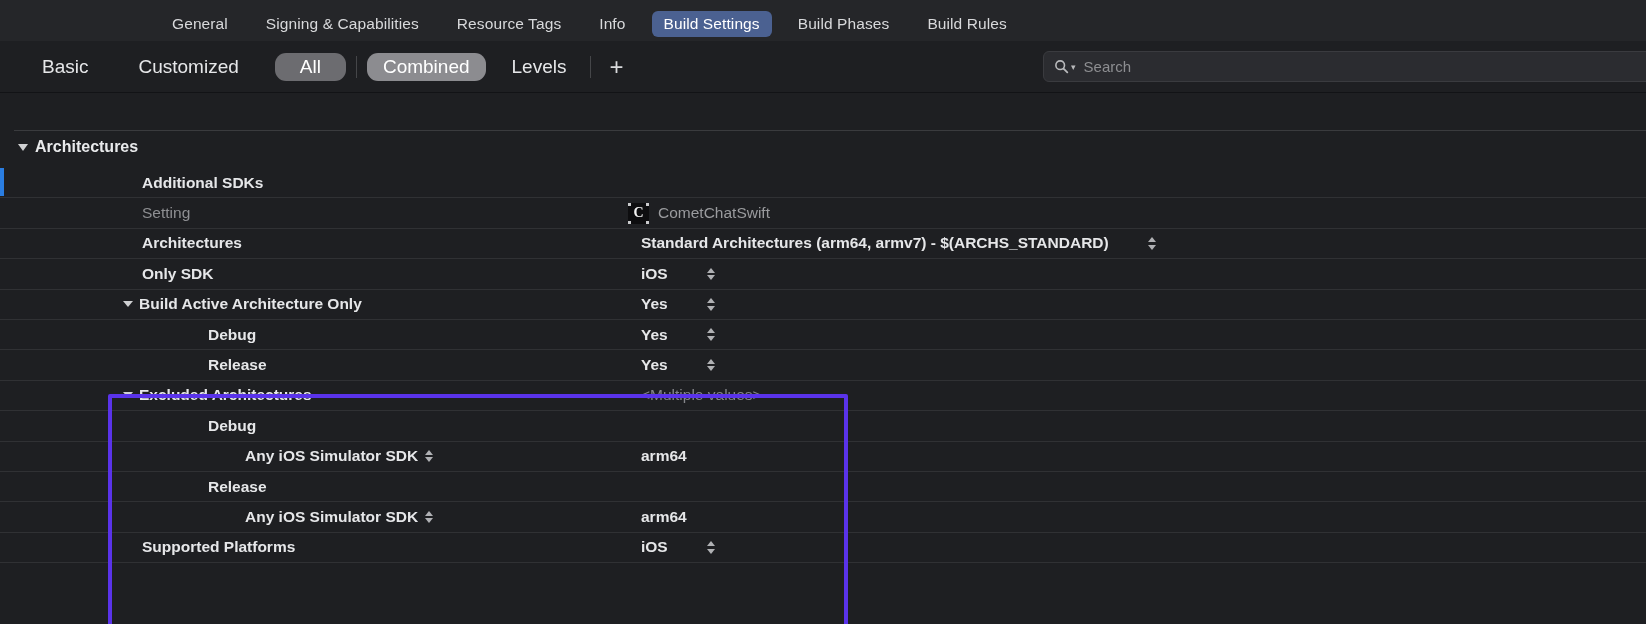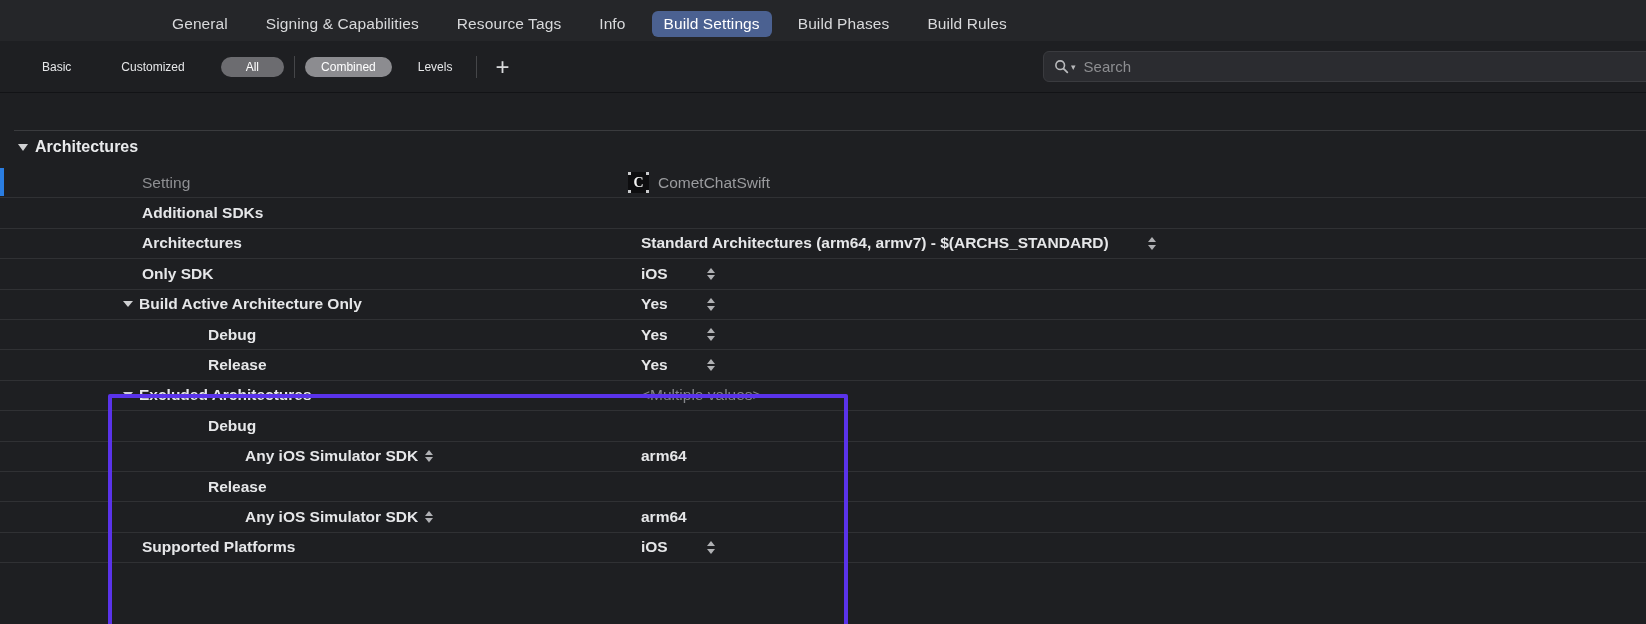--- a/index.html
+++ b/index.html
@@ -51,21 +51,21 @@
     position: absolute;
     top: 41px; left: 0;
     width: 1646px;
     height: 52px;
     background: #1e1f22;
     border-bottom: 1px solid #121316;
     display: flex;
     align-items: center;
   }
   .filter-item {
-    font-size: 12px;
+    font-size: 19px;
     color: #e6e7e9;
     padding: 3px 14px;
     border-radius: 11px;
     white-space: nowrap;
   }
   .filter-item.pill-all {
     background: #6c6c70;
     color: #ffffff;
     padding: 3px 25px;
   }
@@ -338,42 +338,42 @@
 
     <div class="blue-indicator"></div>
 
     <div class="group-header">
       <span class="disclosure"></span>
       <span>Architectures</span>
     </div>
 
     <div class="rows" id="rows">
 
-      <div class="row headrow">
+      <div class="row">
+          <div class="row-label lv0">
+            <span>Additional SDKs</span>
+          </div>
+          <div class="row-value plain">
+            <span></span>
+          </div>
+        </div>
+
+    <div class="row headrow">
         <div class="row-label lv0 dim">Setting</div>
         <div class="settingcol">
           <span class="target-icon">
             <span class="corner c-tl"></span>
               <span class="corner c-tr"></span>
             <span class="corner c-bl"></span>
               <span class="corner c-br"></span>
             <span class="cletter">C</span>
           </span>
           <span style="font-size:15.5px;color:#9a9b9e;">CometChatSwift</span>
         </div>
       </div>
-
-    <div class="row">
-          <div class="row-label lv0">
-            <span>Additional SDKs</span>
-          </div>
-          <div class="row-value plain">
-            <span></span>
-          </div>
-        </div>
         <div class="row">
           <div class="row-label lv0">
             <span>Architectures</span>
           </div>
           <div class="row-value plain">
             <span>Standard Architectures (arm64, armv7)  -  $(ARCHS_STANDARD)</span>
             <span class="stepper">
               <span class="up"></span>
               <span class="dn"></span>
             </span>

